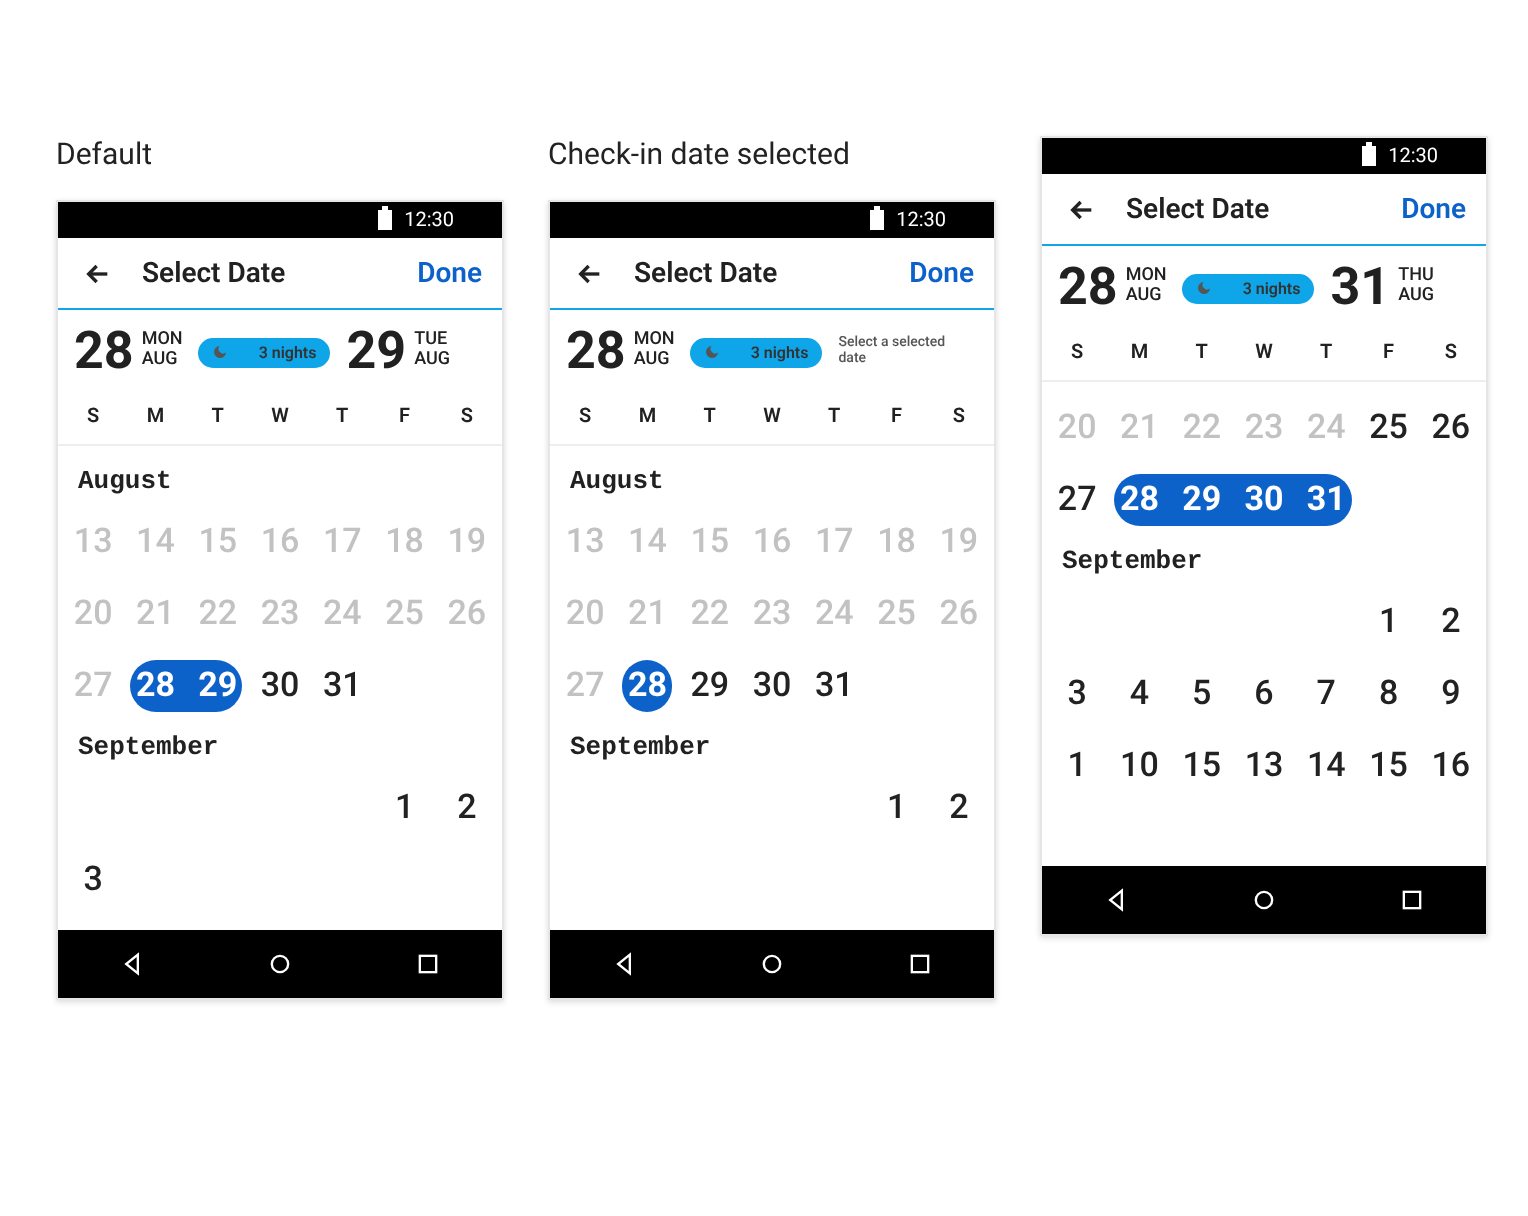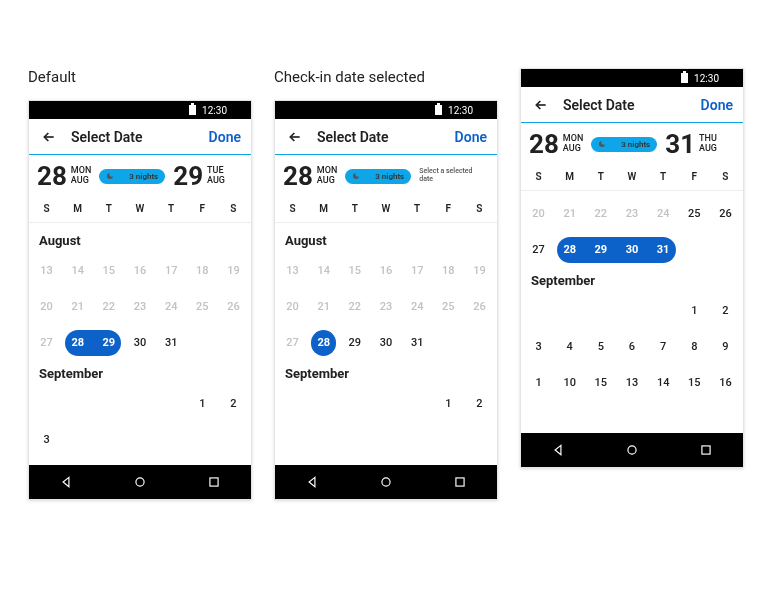--- a/index.html
+++ b/index.html
@@ -130,27 +130,28 @@
   }
   .cal {
     flex: 1;
     overflow: hidden;
     padding: 0 2px;
   }
   .month-label {
     font-size: 13px;
     font-weight: 700;
     padding: 10px 8px 10px;
+    font-family: Liberation Mono, monospace;
   }
   .grid {
     display: grid;
     grid-template-columns: repeat(7, 1fr);
     row-gap: 10px;
     text-align: center;
-    font-size: 11px;
+    font-size: 17px;
     font-weight: 500;
   }
   .d { height: 26px; line-height: 26px; position: relative; }
   .d.past { color: #c2c2c2; }
   .d.future { color: #222; }
   .d.sel-single::after,
   .d.sel-start::after,
   .d.sel-end::after,
   .d.sel-mid::after {
     content: "";

